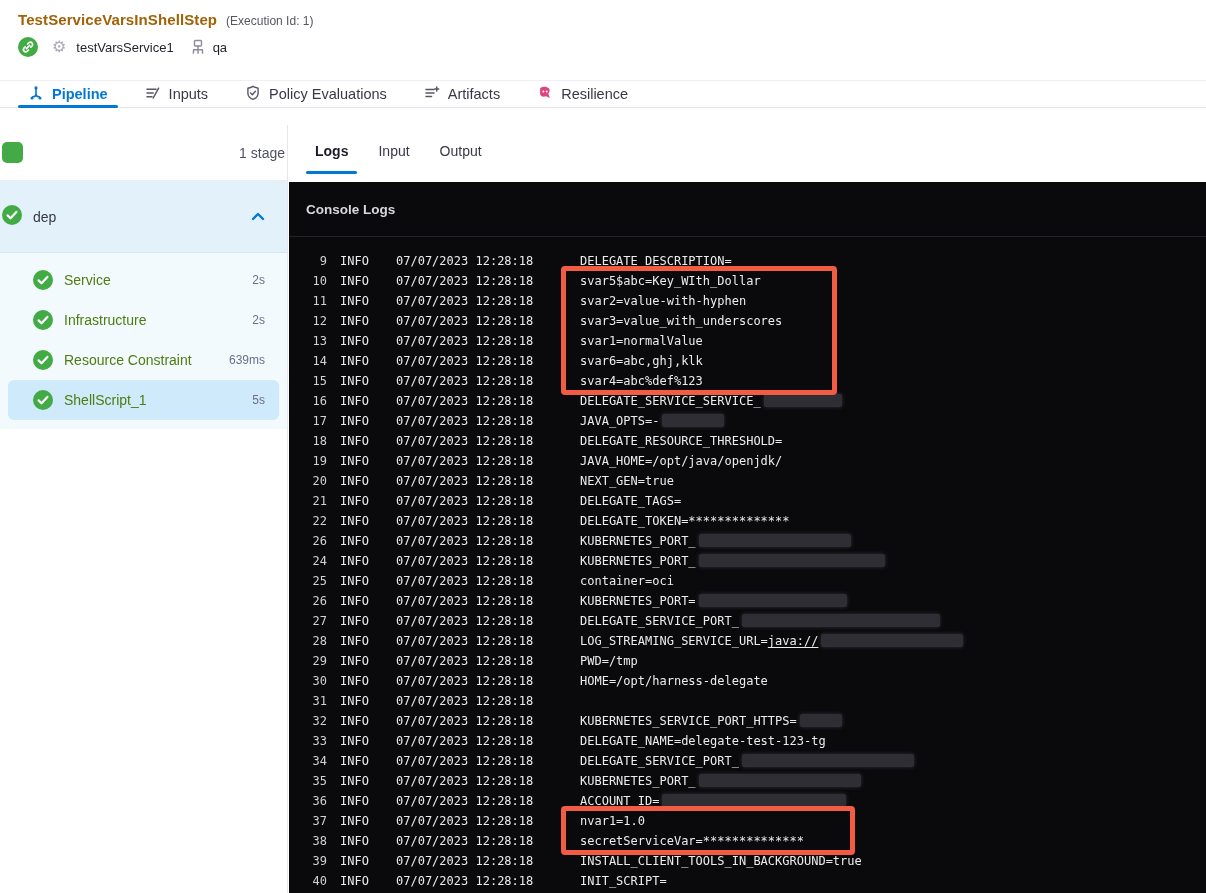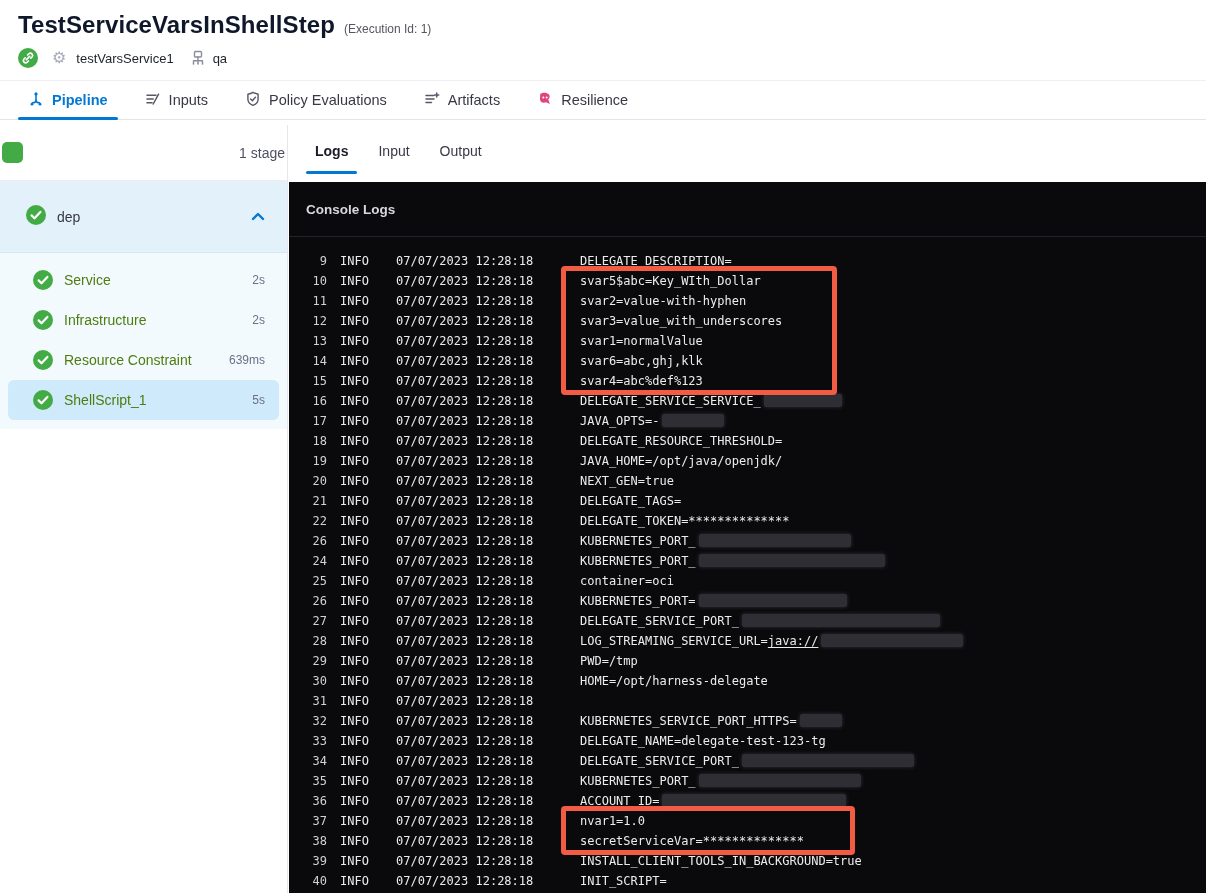--- a/index.html
+++ b/index.html
@@ -3,50 +3,50 @@
 <meta charset="utf-8">
 <style>
   * { margin:0; padding:0; box-sizing:border-box; }
   html,body { width:1206px; height:893px; overflow:hidden; background:#fff;
               font-family:"Liberation Sans", sans-serif; }
   .app { position:relative; width:1206px; height:893px; background:#fff; }
 
   
   .app-header { position:absolute; top:0; left:0; right:0; height:80px; background:#fff; }
   .title-row { display:flex; align-items:baseline; padding:11px 0 0 18px; }
-  .page-title { font-size:24px; font-weight:bold; color:#0f172a; letter-spacing:.1px; }
+  .page-title { font-size:15px; font-weight:bold; color:#a16207; letter-spacing:.1px; }
   .exec-id { font-size:12px; color:#55565f; margin-left:9px; }
   .meta-row { display:flex; align-items:center; padding:9px 0 0 18px; }
   .svc-icon { width:20px; height:20px; display:inline-flex; }
   .gear-icon { font-size:16px; color:#a9aabb; margin-left:14px; line-height:20px; }
   .svc-name { font-size:13px; color:#22272e; margin-left:10px; }
   .env-icon { margin-left:16px; display:inline-flex; }
   .env-name { font-size:13px; color:#22272e; margin-left:7px; }
 
   
-  .nav-tabs { position:absolute; top:80px; left:0; right:0; height:40px; background:#fff;
+  .nav-tabs { position:absolute; top:80px; left:0; right:0; height:28px; background:#fff;
               border-top:1px solid #f0f0f4; border-bottom:1px solid #e4e4ea;
               display:flex; align-items:stretch; padding-left:28px; }
   .nav-tab { position:relative; display:flex; align-items:center; gap:8px; margin-right:37px;
              font-size:14.5px; color:#383946; cursor:pointer; }
   .nav-tab.active { color:#0278d5; font-weight:bold; }
   .nav-tab.active::after { content:''; position:absolute; left:-10px; right:-10px; bottom:-1px;
              height:3px; border-radius:2px; background:#0278d5; }
 
   
   .workspace { position:absolute; top:125px; left:0; right:0; bottom:0; }
 
   
   .sidebar { position:absolute; top:0; left:0; width:288px; bottom:0; background:#fff;
              border-right:1px solid #e6e6ec; }
   .stage-summary { height:56px; border-bottom:1px solid #ececf1; display:flex; align-items:center;
              padding:0 2px; background:#fff; }
   .stage-square { width:21px; height:21px; border-radius:5px; }
   .stage-count { margin-left:auto; font-size:14px; color:#4f5162; }
-  .group-header { height:72px; display:flex; align-items:center; padding:0 22px 0 26px;
+  .group-header { height:72px; display:flex; align-items:center; padding:0 22px 0 2px;
              border-bottom:1px solid #d7e8f3; cursor:pointer; }
   .group-label { font-size:14px; color:#383946; margin-left:11px; }
   .chevron { margin-left:auto; display:inline-flex; }
   .steps { padding:7px 0 9px; }
   .step { height:40px; margin:0 8px; border-radius:6px; display:flex; align-items:center;
           padding:0 14px 0 25px; cursor:pointer; }
   .step-label { font-size:14px; color:#4d7c0f; margin-left:11px; }
   .step-dur { margin-left:auto; font-size:12px; color:#6c6f87; }
 
   

